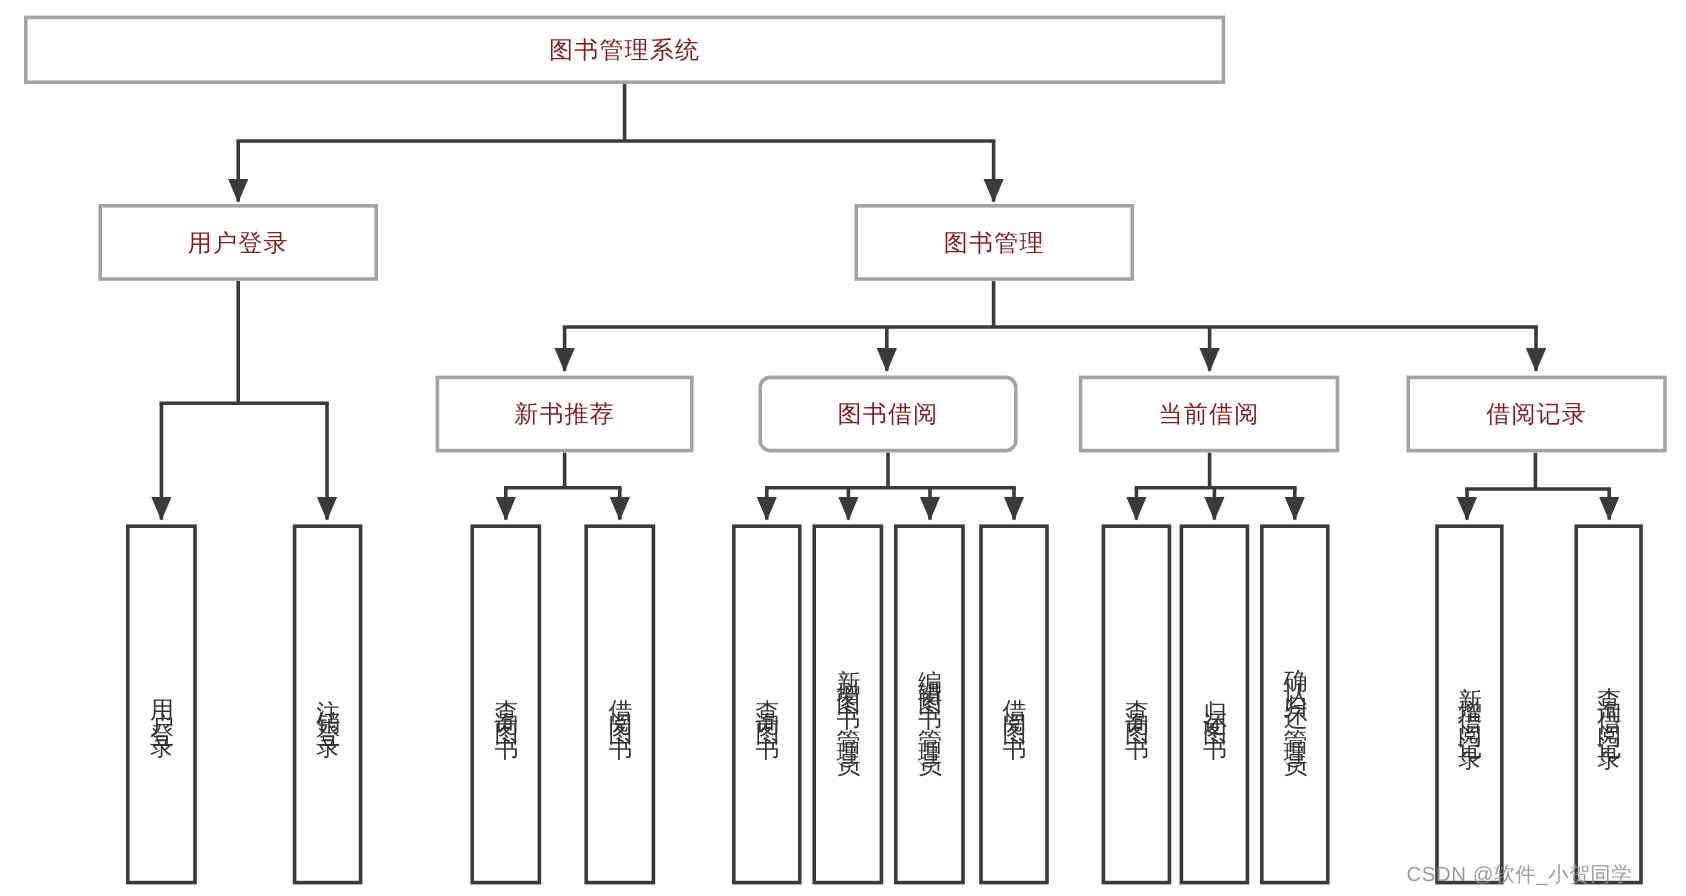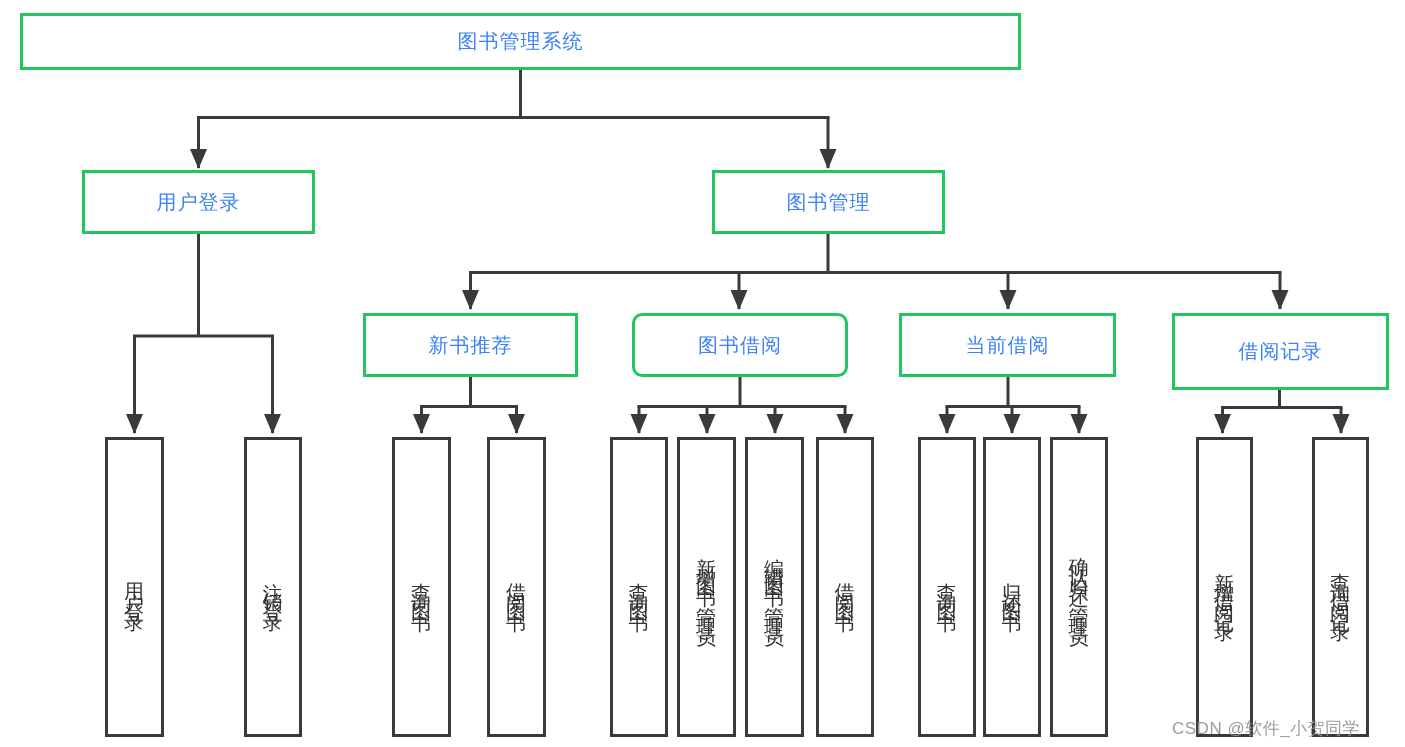--- a/index.html
+++ b/index.html
@@ -3,22 +3,22 @@
 <meta charset="utf-8">
 <style>
   html,body{margin:0;padding:0;background:#fff;}
   #stage{
     position:relative;width:1405px;height:747px;background:#ffffff;overflow:hidden;
     font-family:"Liberation Sans","DejaVu Sans",sans-serif;color:#333333;
   }
   #connectors{position:absolute;left:0;top:0;z-index:1;}
   .hnode{
     position:absolute;z-index:2;box-sizing:border-box;background:#ffffff;
-    border:3px solid #22c55e;display:flex;align-items:center;justify-content:center;
-    font-size:20px;letter-spacing:1px;color:#3b82f6;
+    border:3px solid #a3a3a3;display:flex;align-items:center;justify-content:center;
+    font-size:20px;letter-spacing:1px;color:#7f1d1d;
   }
   .vnode{
     position:absolute;z-index:2;box-sizing:border-box;background:#ffffff;
     border:3px solid #3a3a3a;display:flex;align-items:center;justify-content:center;
     font-size:20px;color:#333333;top:437px;height:300px;
     writing-mode:vertical-rl;text-orientation:mixed;letter-spacing:10px;
     text-align:center;line-height:1;
   }
   .watermark{
     position:absolute;z-index:5;left:1172px;top:717px;
@@ -74,21 +74,21 @@
   </svg>
 
   <div class="hnode" style="left:20px;top:13px;width:1001px;height:57px;">图书管理系统</div>
 
   <div class="hnode" style="left:82px;top:170px;width:233px;height:64px;">用户登录</div>
   <div class="hnode" style="left:363px;top:313px;width:215px;height:64px;">新书推荐</div>
 
   <div class="hnode" style="left:712px;top:170px;width:233px;height:64px;">图书管理</div>
   <div class="hnode" style="left:632px;top:313px;width:216px;height:64px;border-radius:10px;">图书借阅</div>
   <div class="hnode" style="left:899px;top:313px;width:217px;height:64px;">当前借阅</div>
-  <div class="hnode" style="left:1172px;top:313px;width:217px;height:77px;">借阅记录</div>
+  <div class="hnode" style="left:1172px;top:313px;width:217px;height:64px;">借阅记录</div>
 
   <div class="vnode" style="left:105px;width:59px;">用户登录</div>
   <div class="vnode" style="left:244px;width:58px;">注销登录</div>
   <div class="vnode" style="left:392px;width:59px;">查询图书</div>
   <div class="vnode" style="left:487px;width:59px;">借阅图书</div>
   <div class="vnode" style="left:610px;width:58px;">查询图书</div>
   <div class="vnode" style="left:677px;width:59px;">新增图书（管理员）</div>
   <div class="vnode" style="left:745px;width:59px;">编辑图书（管理员）</div>
   <div class="vnode" style="left:816px;width:58px;">借阅图书</div>
   <div class="vnode" style="left:918px;width:58px;">查询图书</div>

